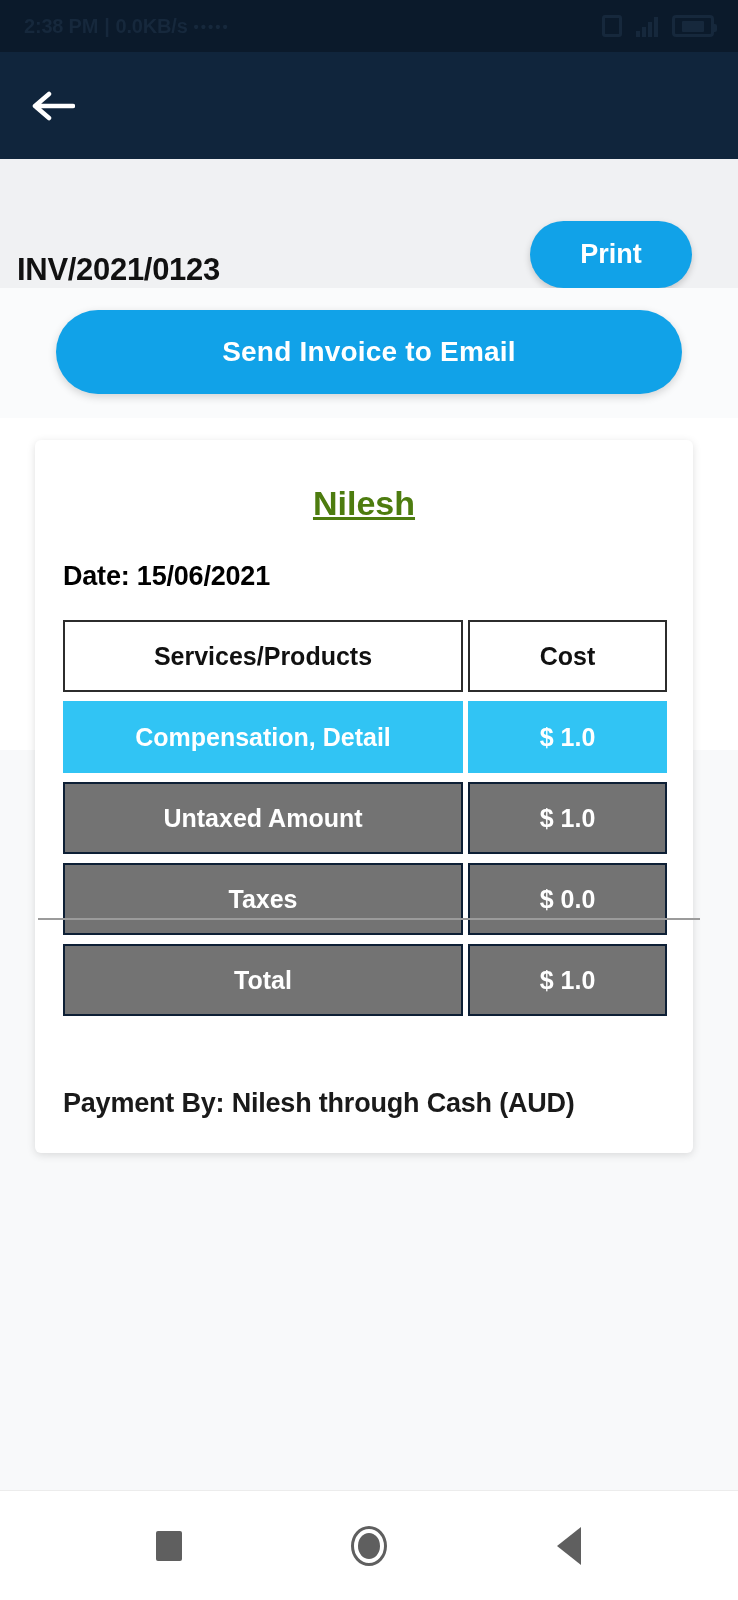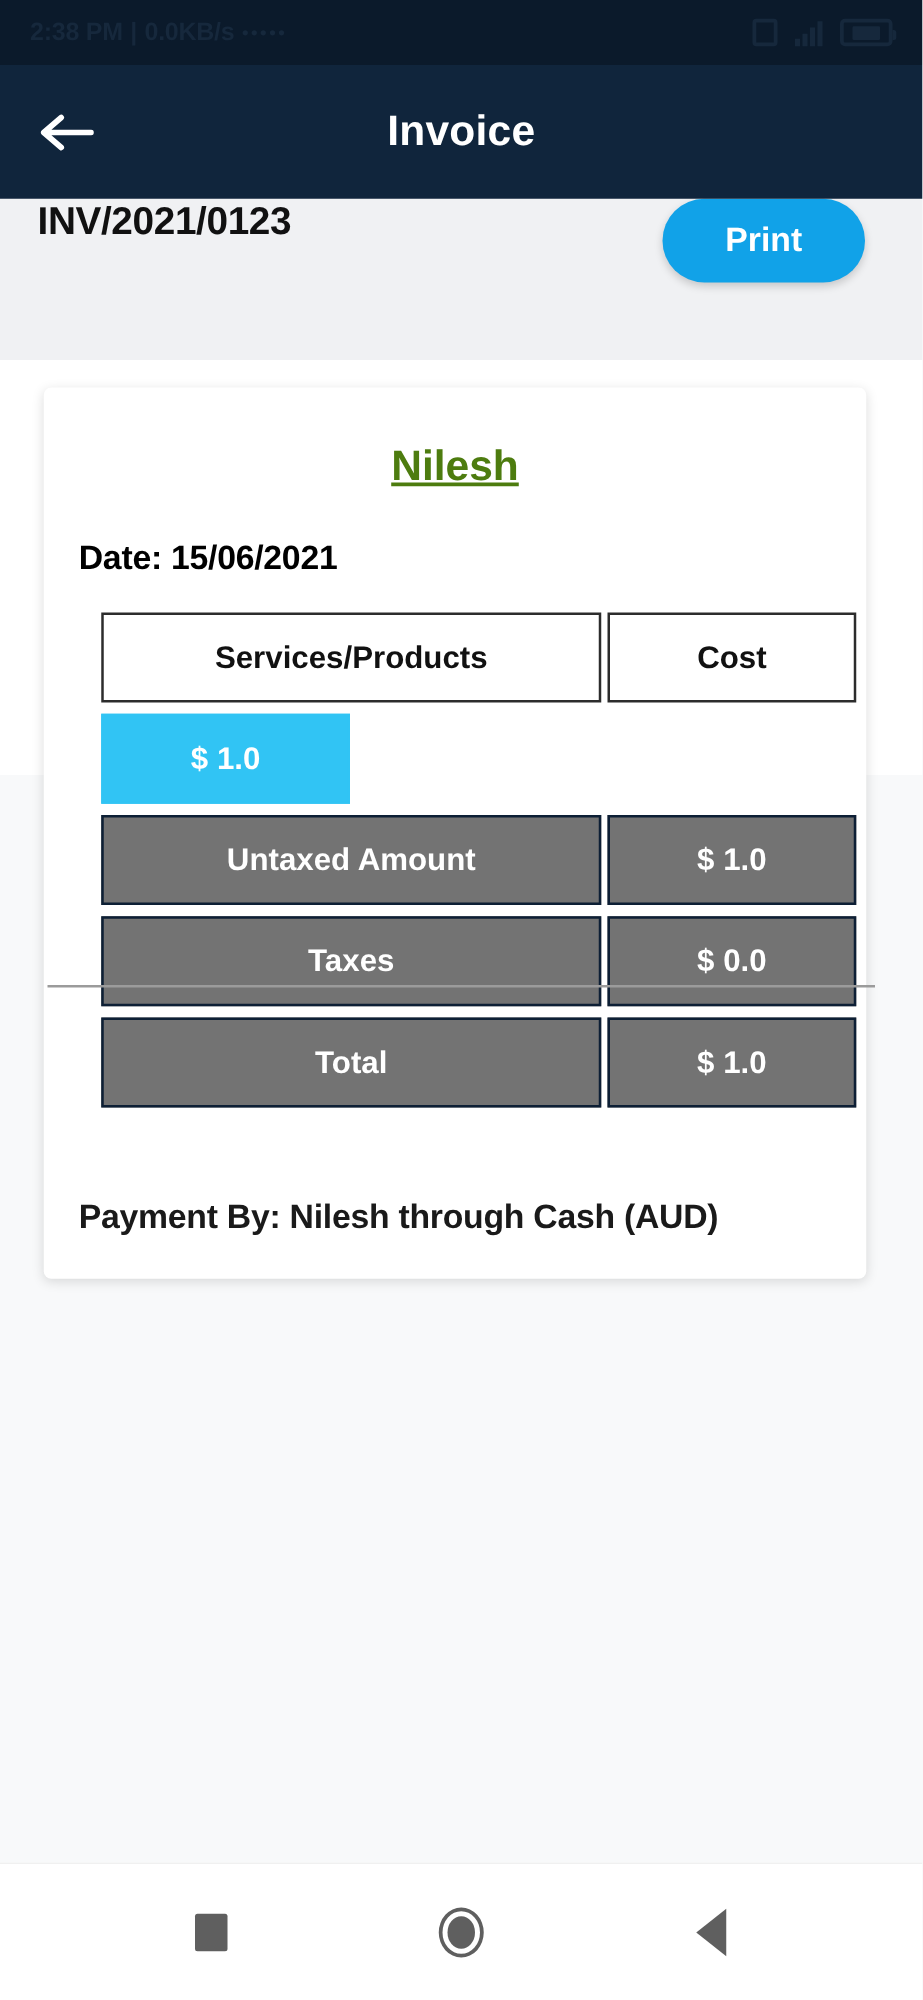--- a/index.html
+++ b/index.html
@@ -118,23 +118,23 @@
     font-size:34px;
     font-weight:bold;
     letter-spacing:0.2px;
   }
 
   
   .inv-bar {
     height:129px;
     background:#f0f1f3;
     display:flex;
-    align-items:flex-start;
+    align-items:flex-end;
     justify-content:space-between;
-    padding:0 46px 0 30px;
+    padding:0 46px 0 17px;
     flex:0 0 auto;
   }
   .inv-number {
     font-size:31px;
     font-weight:bold;
     color:#111111;
     letter-spacing:-0.3px;
   }
   .print-btn {
     min-width:162px;
@@ -215,21 +215,20 @@
     color:#000000;
     letter-spacing:-0.2px;
   }
 
   
   .inv-table {
     margin-top:28px;
     display:flex;
     flex-direction:column;
     gap:9px;
-    margin-left:18px;
   }
   .row {
     display:flex;
     gap:5px;
     height:72px;
   }
   .cell {
     display:flex;
     align-items:center;
     justify-content:center;
@@ -344,43 +343,46 @@
         </span>
     </div>
   </div>
 
   <div class="app-bar">
     <div class="back-btn">
       <svg width="44" height="34" viewBox="0 0 44 34">
         <path d="M4 17 L18 5 M4 17 L18 29 M4 17 L42 17" stroke="#ffffff" stroke-width="4.5" fill="none" stroke-linecap="round" stroke-linejoin="round"></path>
       </svg>
     </div>
-    <div class="app-title">Invoice</div>
   </div>
 
   <div class="inv-bar">
     <div class="inv-number">INV/2021/0123</div>
     <button class="print-btn">Print</button>
   </div>
 
+  <div class="send-wrap">
+    <button class="send-btn">Send Invoice to Email</button>
+  </div>
 
   <div class="body-area">
     <div class="white-band"></div>
 
     <div class="card">
       <div class="card-title">Nilesh</div>
       <div class="card-date">Date: 15/06/2021</div>
 
       <div class="inv-table">
         <div class="row head">
           <div class="cell c-service">Services/Products</div>
           <div class="cell c-cost">Cost</div>
         </div>
 
         <div class="row highlight">
+          <div class="cell c-service">Compensation, Detail</div>
           <div class="cell c-cost">$ 1.0</div>
         </div>
 
         <div class="row dark">
           <div class="cell c-service">Untaxed Amount</div>
           <div class="cell c-cost">$ 1.0</div>
         </div>
 
         <div class="row dark">
           <div class="cell c-service">Taxes</div>

